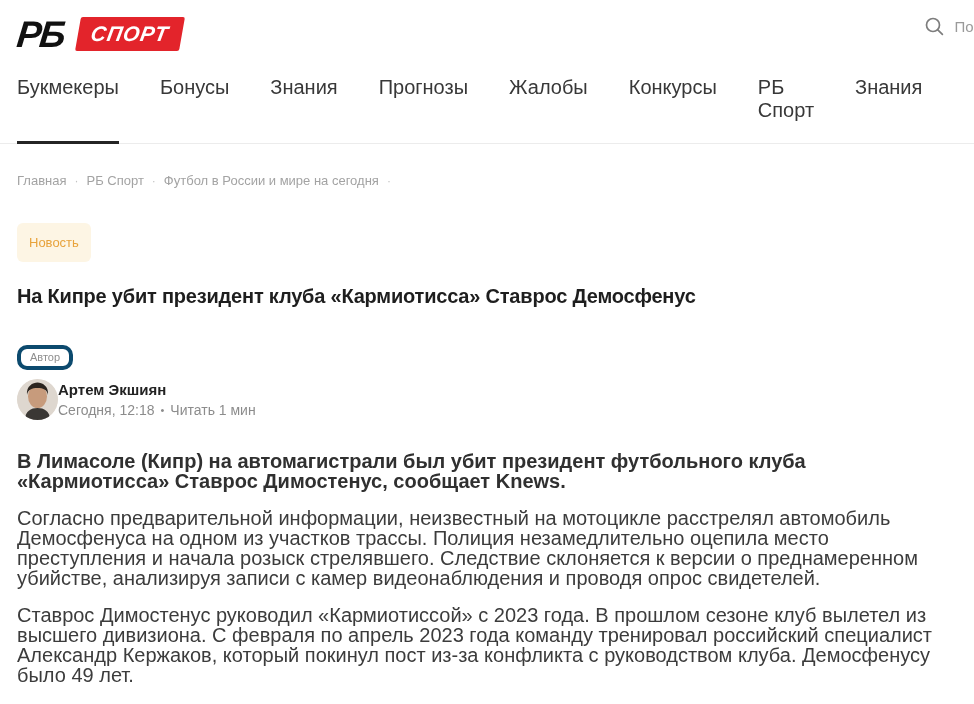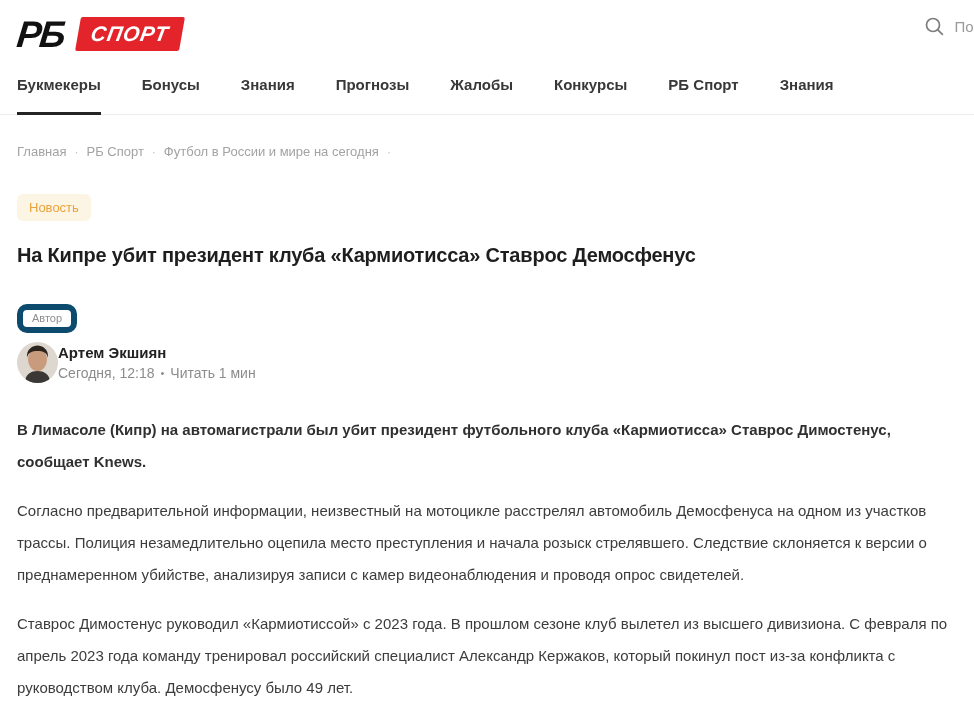--- a/index.html
+++ b/index.html
@@ -11,43 +11,43 @@
   .site-header { position:relative; height:58px; padding:10px 17px 0; display:flex; align-items:center; }
   .logo { display:flex; align-items:center; gap:10px; cursor:pointer; text-decoration:none; }
   .logo-rb { font-size:37px; font-weight:900; font-style:italic; color:#111; letter-spacing:-2px; transform:skewX(-6deg); line-height:1; padding-right:4px; }
   .logo-sport { display:inline-block; background:#e3242b; color:#fff; font-weight:800; font-style:italic; font-size:21px; letter-spacing:1px; line-height:1; padding:6px 13px 7px; transform:skewX(-10deg); border-radius:2px; }
   .search { position:absolute; right:-22px; top:16px; display:flex; align-items:center; gap:9px; cursor:pointer; white-space:nowrap; }
   .search-label { font-size:15px; color:#9a9a9a; }
   .search-icon svg { display:block; }
 
   
   .main-nav { display:flex; padding:0 17px; border-bottom:1px solid #ececec; margin-top:2px; }
-  .main-nav a { display:inline-block; padding:16px 0 19px; margin-right:41px; font-size:15px; font-weight:700; color:#383838; text-decoration:none; border-bottom:3px solid transparent; margin-bottom:-1px; }
+  .main-nav a { display:inline-block; padding:16px 0 19px; margin-right:41px; font-size:20px; font-weight:400; color:#383838; text-decoration:none; border-bottom:3px solid transparent; margin-bottom:-1px; }
   .main-nav a.active { border-bottom-color:#242424; }
 
   
   .breadcrumb { padding:0 17px; margin-top:29px; font-size:13px; color:#a3a3a3; display:flex; align-items:center; gap:8px; }
   .breadcrumb a { color:#a3a3a3; text-decoration:none; cursor:pointer; }
   .breadcrumb .sep { color:#c3c3c3; font-size:12px; }
 
   
   main { padding:0 17px; }
-  .category-badge { display:inline-block; margin-top:35px; background:#fdf5e4; color:#e8a33c; font-size:13px; padding:6px 12px; border-radius:6px; cursor:pointer; }
+  .category-badge { display:inline-block; margin-top:35px; background:#fdf5e4; color:#e8a33c; font-size:13px; padding:12px 12px; border-radius:6px; cursor:pointer; }
   h1.article-title { margin-top:17px; max-width:760px; font-size:20px; line-height:35px; font-weight:700; color:#1e1e1e; letter-spacing:-0.2px; }
 
-  .author-label { display:inline-block; margin-top:31px; font-size:11px; color:#8f8f8f; border:6px solid #0c4a6e; border-radius:10px; padding:2px 9px 3px; background:#fff; }
+  .author-label { display:inline-block; margin-top:31px; font-size:11px; color:#8f8f8f; border:4px solid #0c4a6e; border-radius:10px; padding:2px 9px 3px; background:#fff; }
   .author-row { display:flex; align-items:center; margin-top:9px; }
   .avatar { width:41px; height:41px; border-radius:50%; overflow:hidden; background:#e9e2da; flex:0 0 auto; cursor:pointer; }
   .avatar svg { display:block; }
   .author-name { font-size:15px; font-weight:700; color:#222; cursor:pointer; }
   .author-meta { margin-top:4px; font-size:14px; color:#8c8c8c; display:flex; align-items:center; gap:6px; }
   .author-meta .dot { font-size:11px; color:#8c8c8c; }
 
   .article-body { margin-top:31px; max-width:941px; }
-  .article-body p { font-size:15px; line-height:32px; color:#3c3c3c; margin-bottom:17px; }
+  .article-body p { font-size:20px; line-height:20px; color:#3c3c3c; margin-bottom:17px; }
   .article-body p.lead { font-weight:700; color:#303030; }
   .article-body p:last-child { margin-bottom:0; }
 </style>
 </head>
 <body>
 
 <div class="page">
 
   <header class="site-header">
     <a class="logo">

